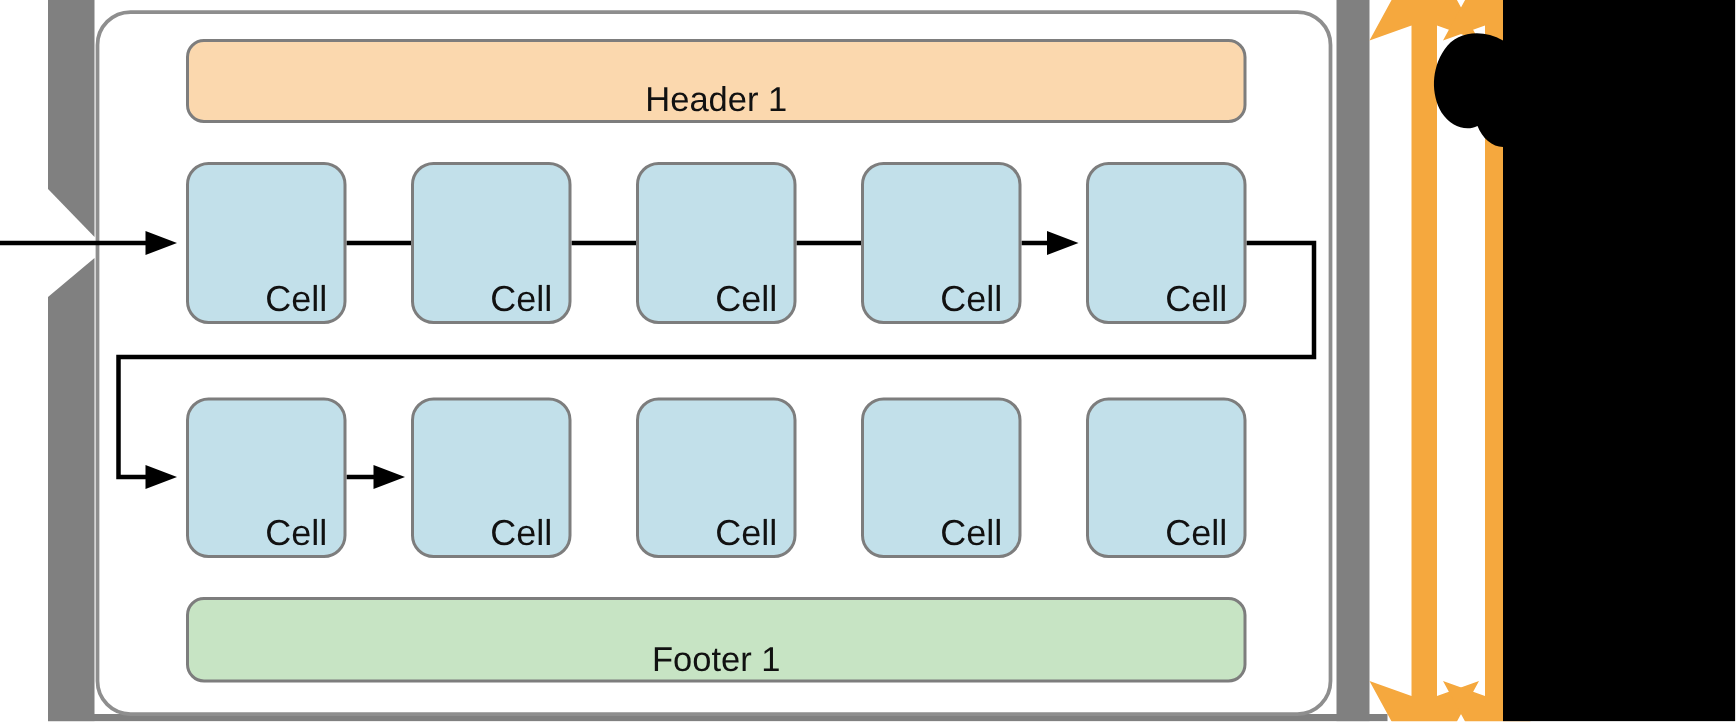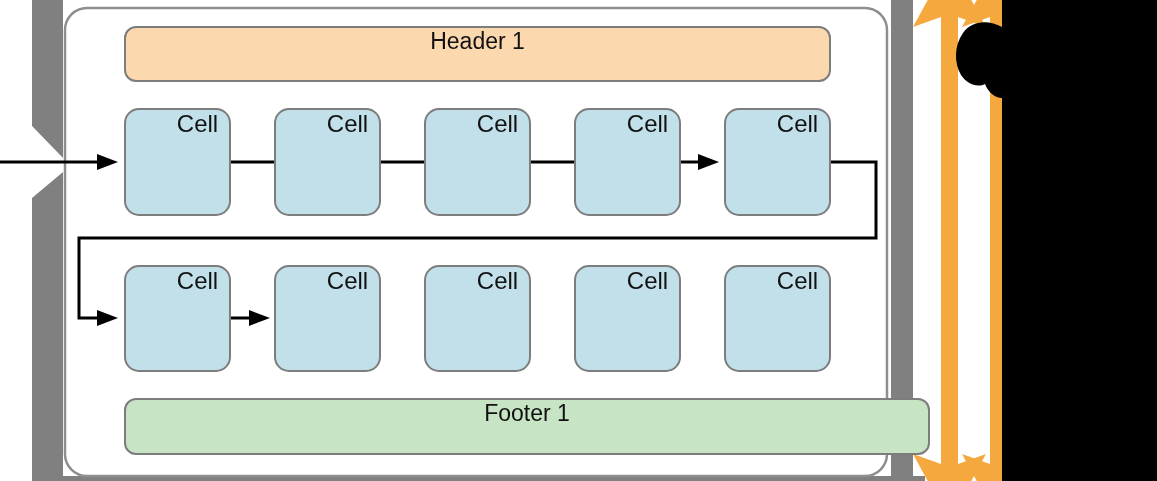--- a/index.html
+++ b/index.html
@@ -14,34 +14,34 @@
   #diagram-svg {
     position: absolute;
     left: 0; top: 0;
     width: 1157px; height: 481px;
     z-index: 1;
   }
   .box {
     position: absolute;
     z-index: 2;
     display: flex;
-    align-items: flex-start;
+    align-items: flex-end;
     justify-content: center;
     box-sizing: border-box;
     border: 2px solid #7d7d7d;
     color: #111111;
   }
   .header-box {
     left: 124px; top: 26px; width: 707px; height: 56px;
     background: #fbd8ae;
     border-radius: 12px;
     font-size: 23px;
   }
   .footer-box {
-    left: 124px; top: 398px; width: 806px; height: 57px;
+    left: 124px; top: 398px; width: 707px; height: 57px;
     background: #c7e4c4;
     border-radius: 12px;
     font-size: 23px;
   }
   .cell-box {
     width: 107px; height: 108px;
     background: #c2e0ea;
     border-radius: 15px;
     font-size: 24px;
     padding-left: 40px;

